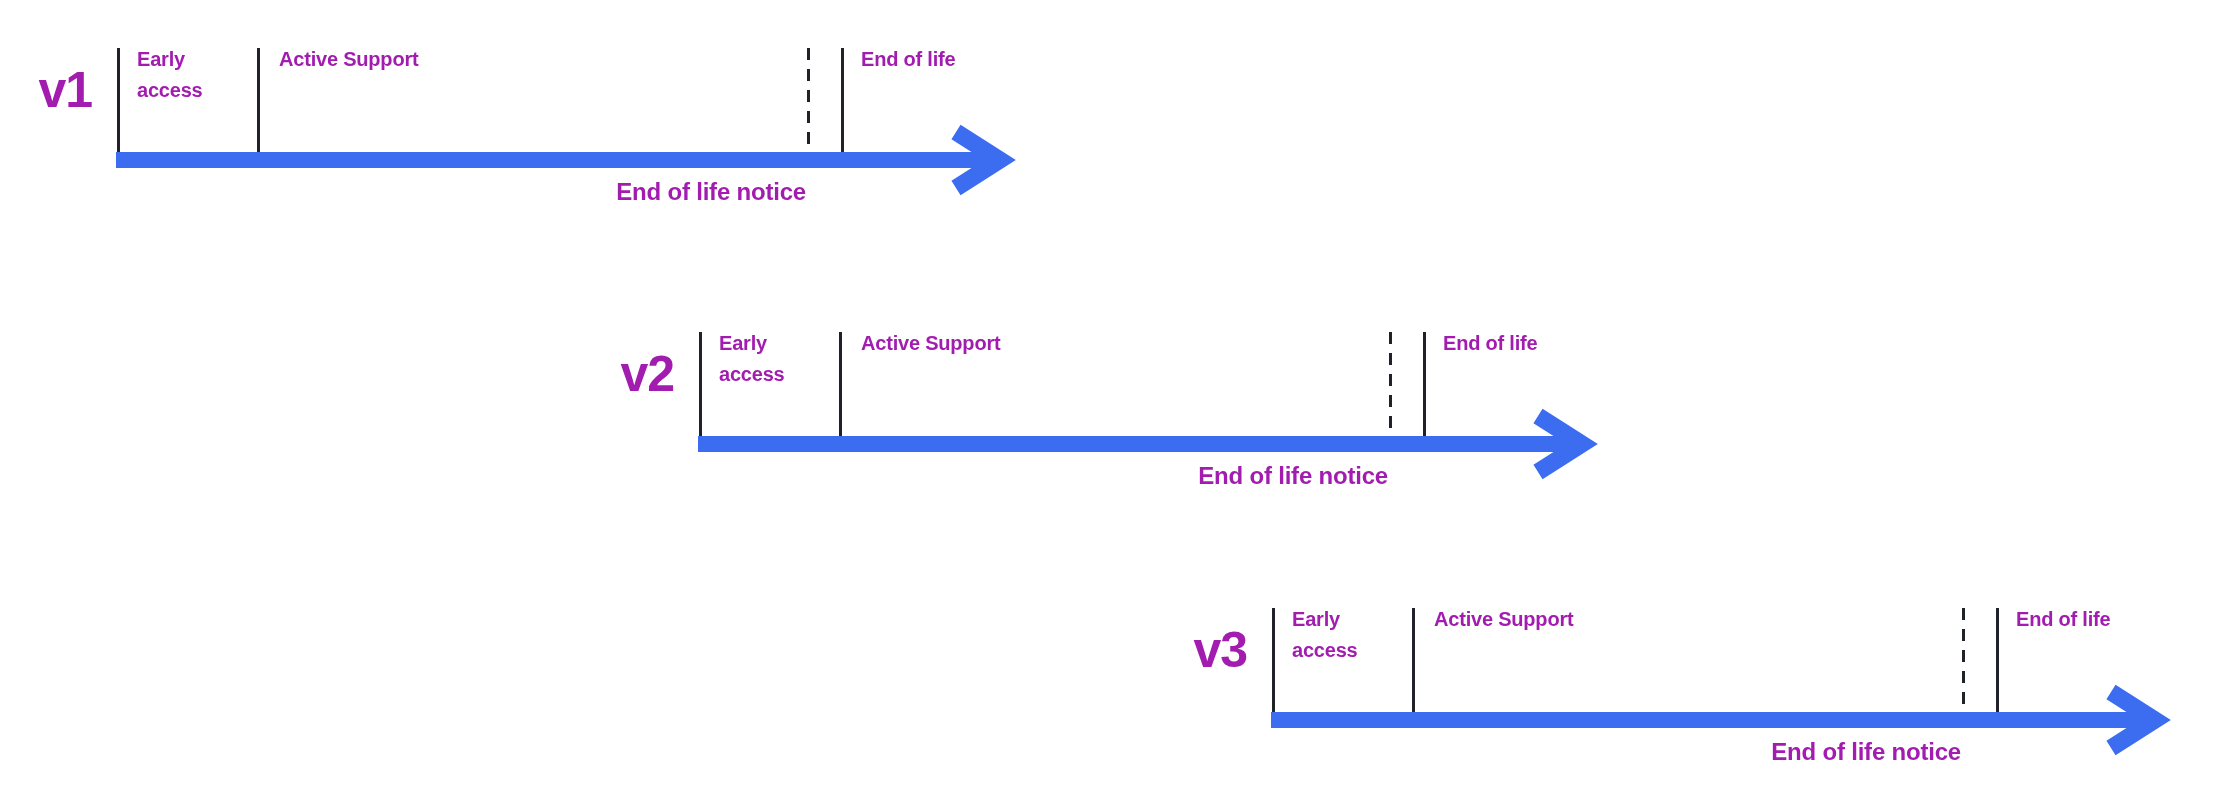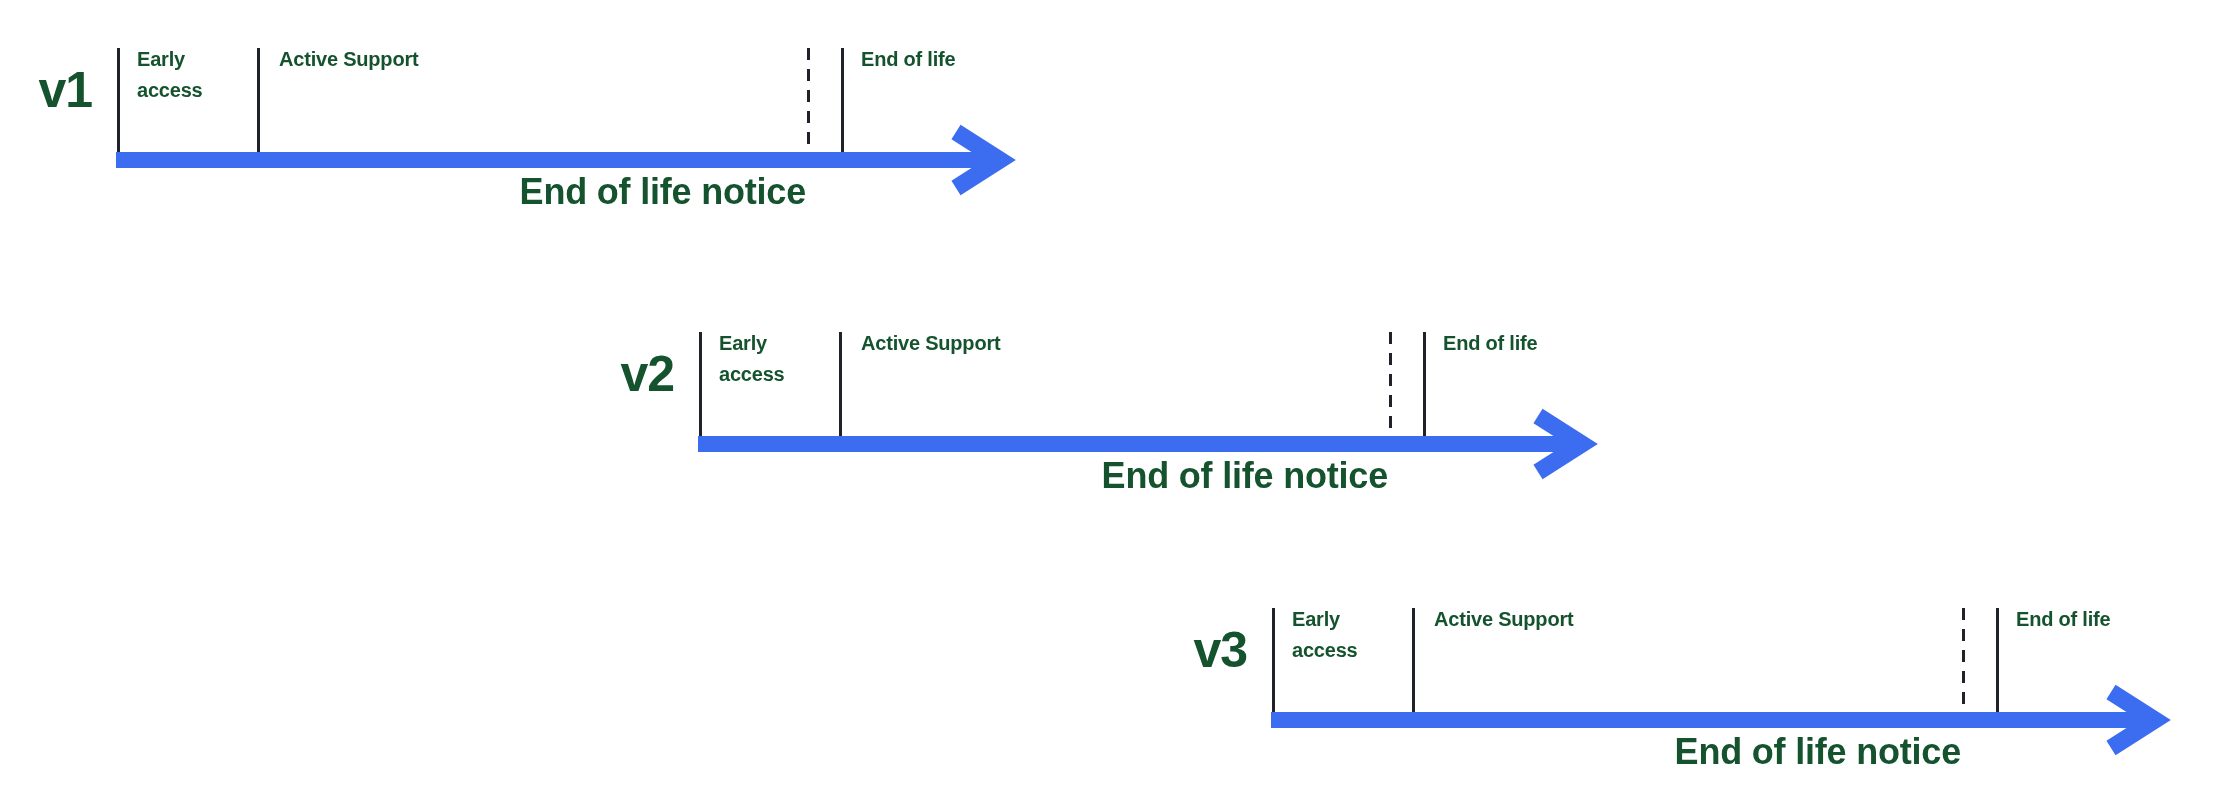--- a/index.html
+++ b/index.html
@@ -7,21 +7,21 @@
     padding: 0;
     background: #ffffff;
   }
   #canvas {
     position: relative;
     width: 2228px;
     height: 812px;
     background: #ffffff;
     overflow: hidden;
     font-family: "Liberation Sans", "DejaVu Sans", sans-serif;
-    color: #14532d;
+    color: #a21caf;
   }
   .timeline-row {
     position: absolute;
     width: 1060px;
     height: 230px;
   }
   .version-label {
     position: absolute;
     left: 0;
     top: 65px;
@@ -61,21 +61,21 @@
   }
   .phase-label.early  { left: 137px; width: 118px; }
   .phase-label.active { left: 279px; white-space: nowrap; }
   .phase-label.eol    { left: 861px; white-space: nowrap; }
   .notice-label {
     position: absolute;
     left: 480px;
     top: 176px;
     width: 326px;
     text-align: right;
-    font-size: 36px;
+    font-size: 24px;
     line-height: 31px;
     font-weight: bold;
     letter-spacing: -0.2px;
     white-space: nowrap;
   }
   .arrow-svg {
     position: absolute;
     left: 0;
     top: 120px;
     width: 1040px;

